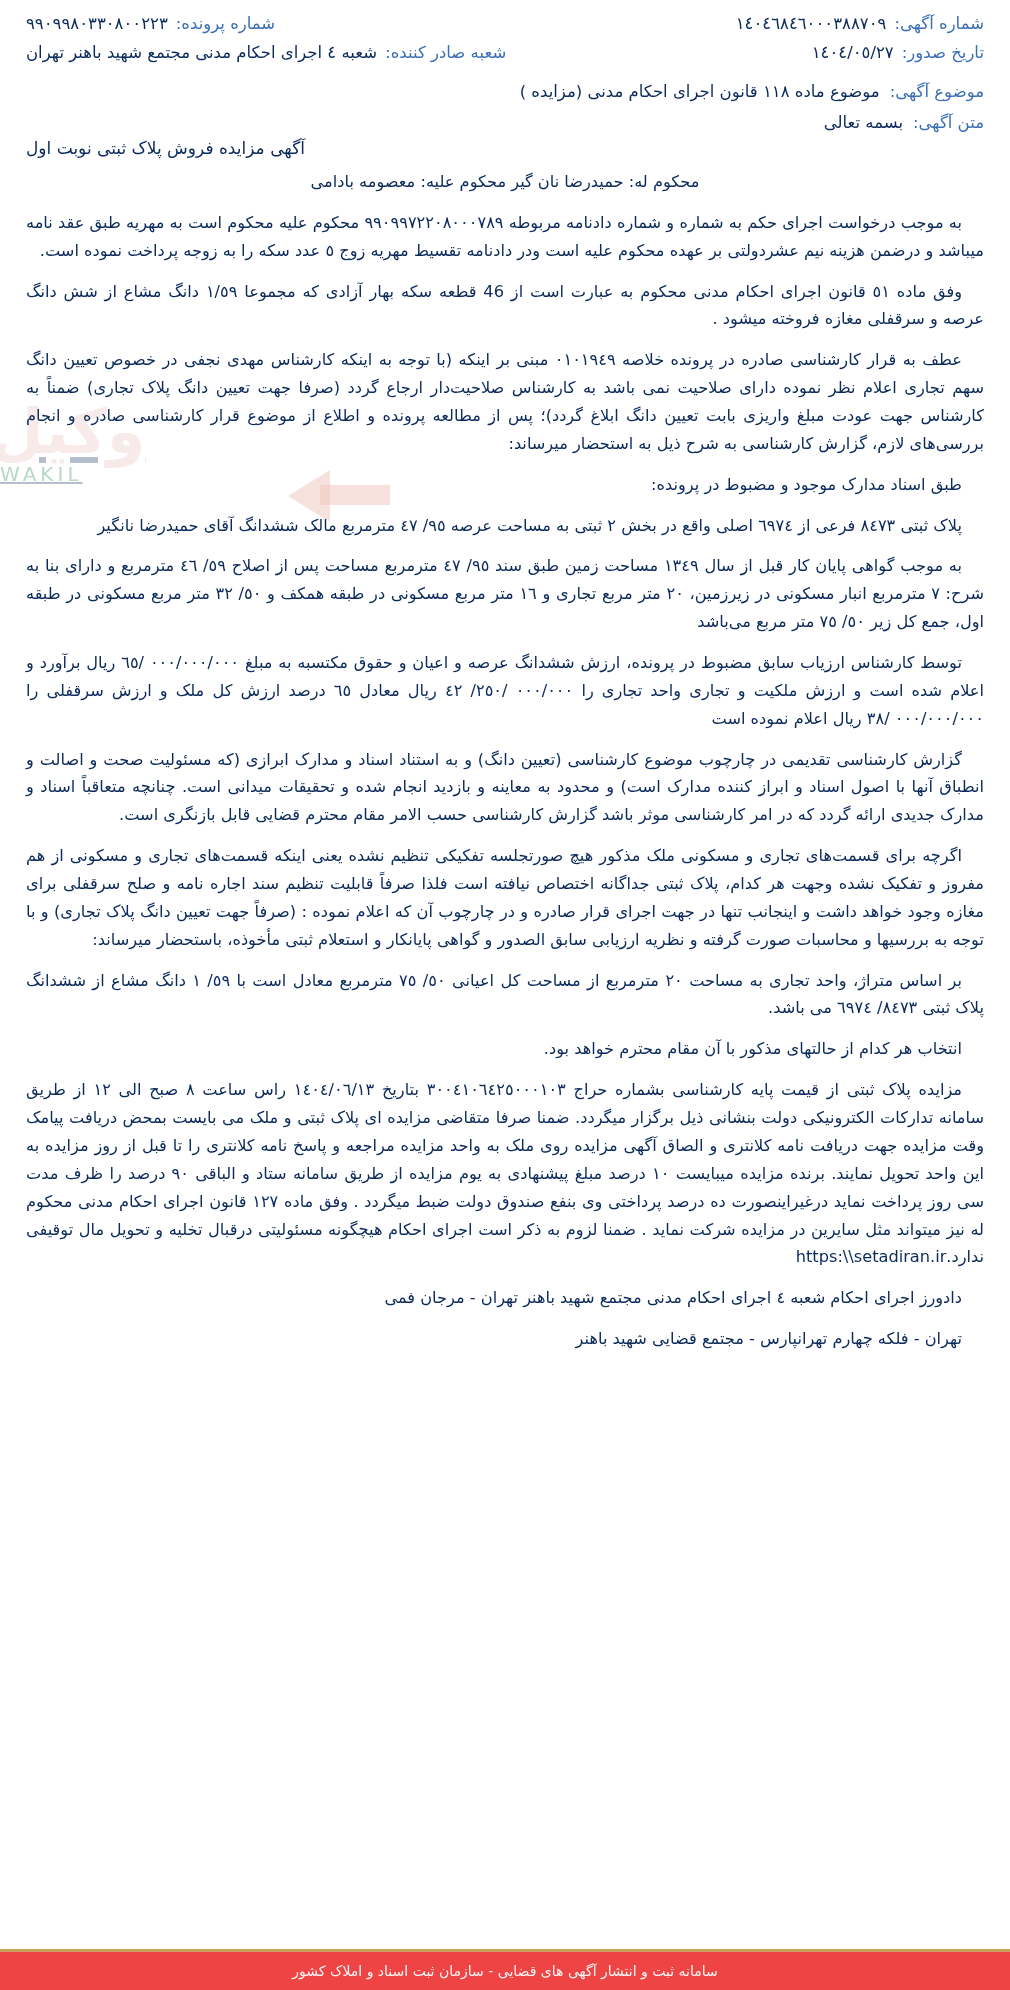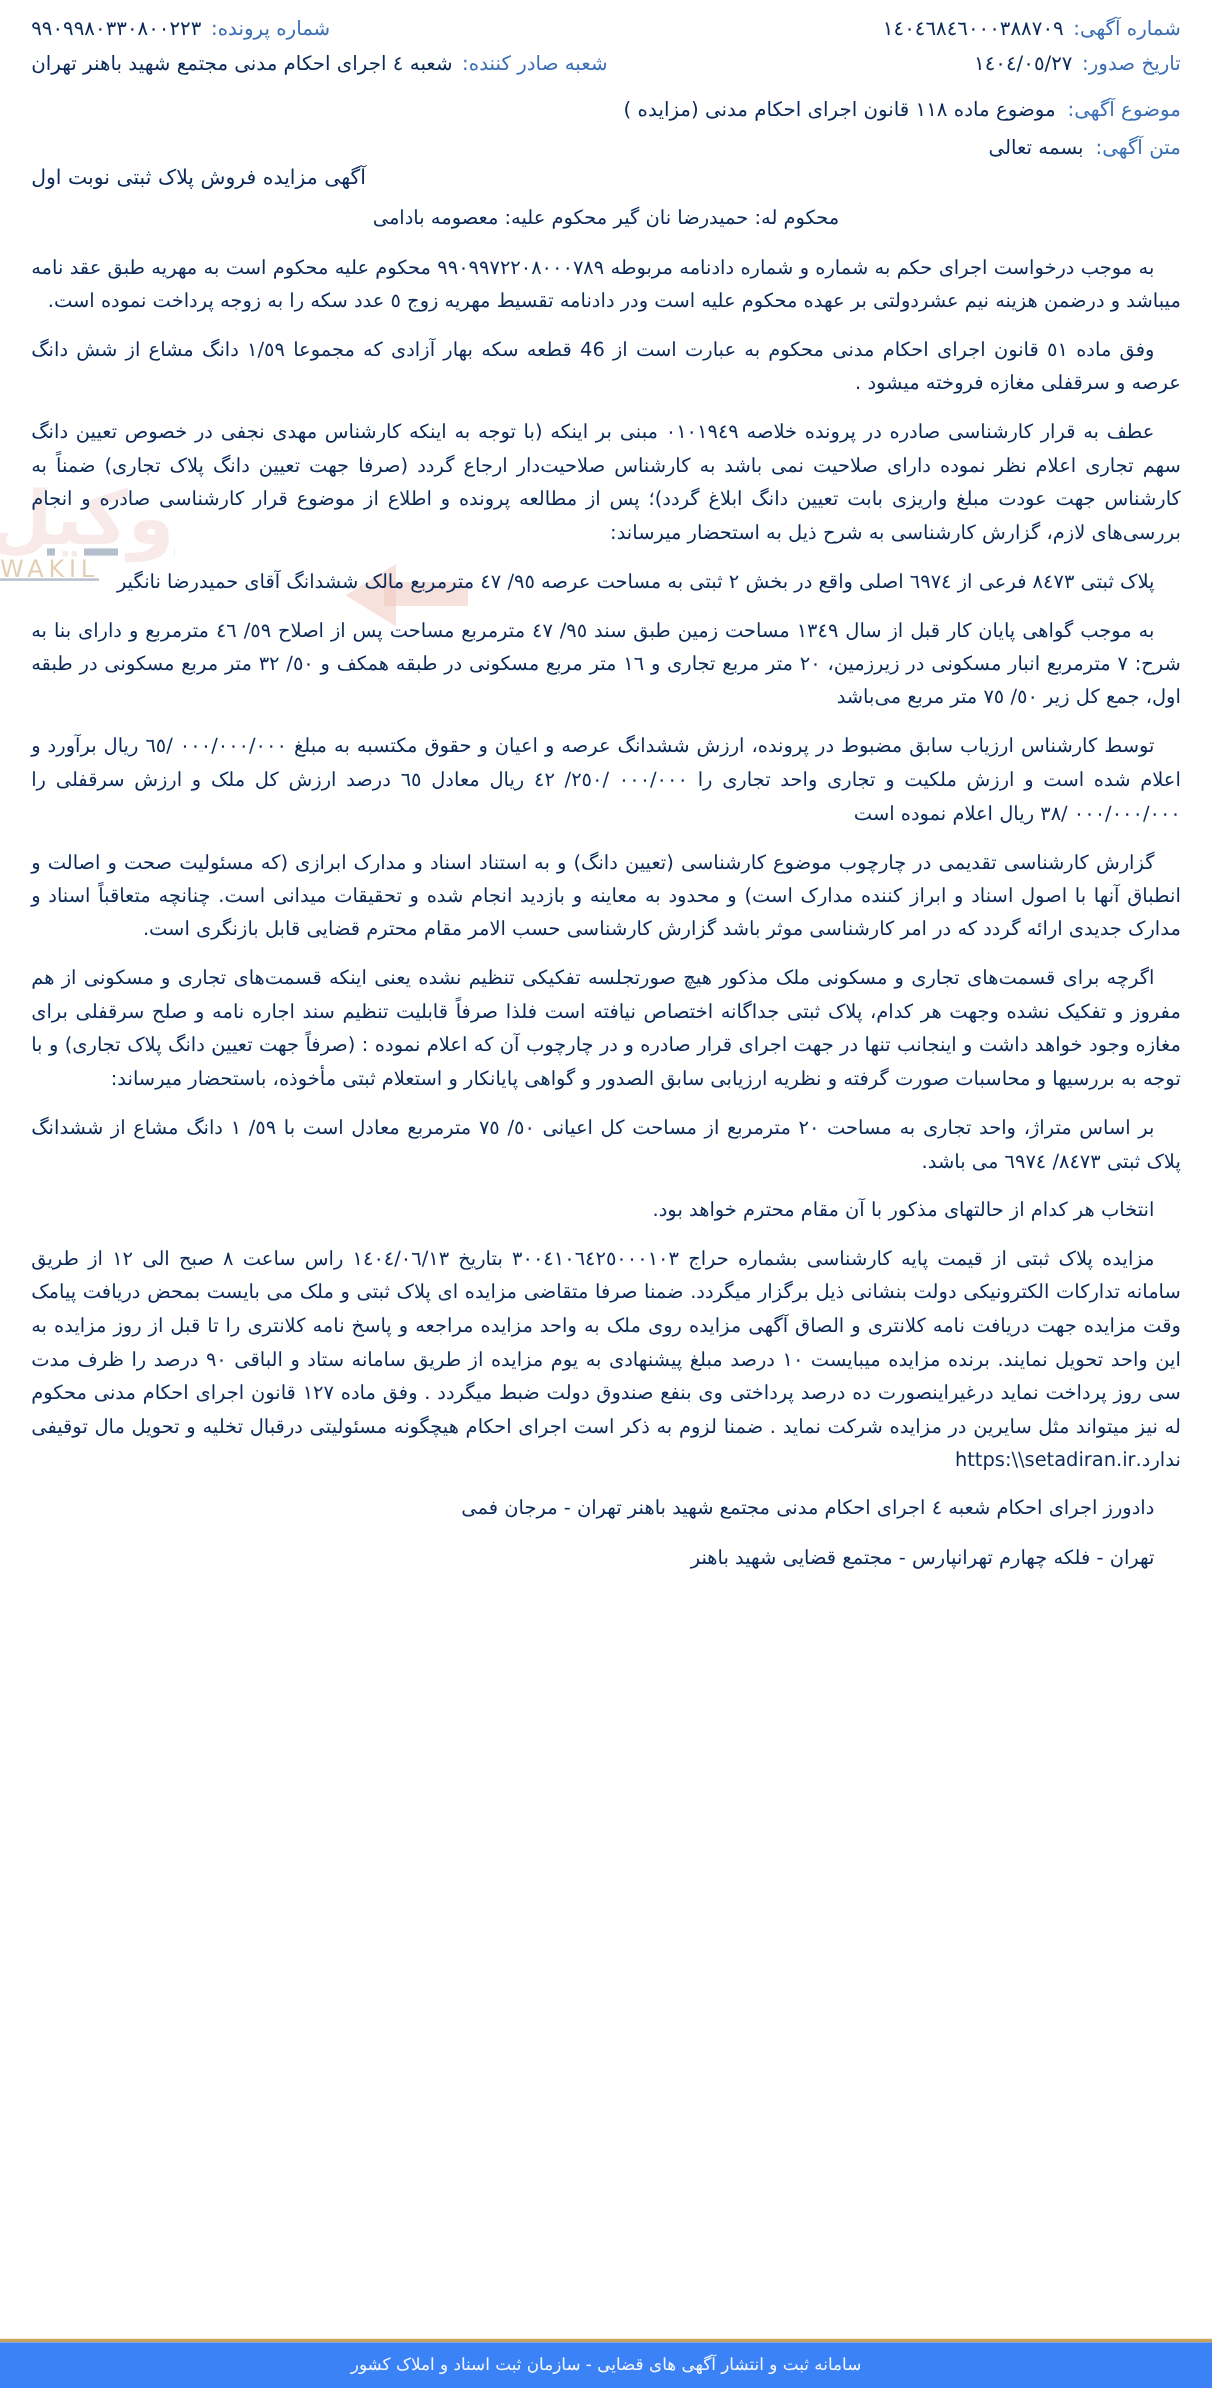--- a/index.html
+++ b/index.html
@@ -38,21 +38,21 @@
   .watermark .wm-text {
     font-size: 62px;
     font-weight: bold;
     color: #e8bcb4;
     letter-spacing: 2px;
     font-family: "DejaVu Sans", "Liberation Sans", sans-serif;
     transform: translateX(-10px);
   }
   .watermark .wm-sub {
     font-size: 20px;
-    color: #a16207;
+    color: #15803d;
     margin-top: -6px;
     letter-spacing: 4px;
   }
   .wm-arrow {
     position: absolute;
     top: 470px;
     right: 680px;
     width: 0;
     height: 0;
     border-top: 26px solid transparent;
@@ -132,21 +132,21 @@
   }
   p.indent { text-indent: 22px; }
   p.right { text-align: center; }
 
   .footer-band {
     position: absolute;
     bottom: 0;
     right: 0;
     left: 0;
     height: 38px;
-    background: #3b82f6;
+    background: #ef4444;
     color: #ffffff;
     font-size: 14px;
     display: flex;
     align-items: center;
     justify-content: center;
     z-index: 3;
   }
   .footer-band .f-text { opacity: .95; }
   .footer-accent {
     position: absolute;
@@ -202,20 +202,21 @@
     <span class="val">بسمه تعالی</span>
   </div>
 
   <div class="center-line">آگهی مزایده فروش پلاک ثبتی نوبت اول</div>
 
   <p class="para right">محکوم له: حمیدرضا نان گیر محکوم علیه: معصومه بادامی</p>
 
   <p class="para indent">به موجب درخواست اجرای حکم به شماره و شماره دادنامه مربوطه ٩٩٠٩٩٧٢٢٠٨٠٠٠٧٨٩ محکوم علیه محکوم است به مهریه طبق عقد نامه میباشد و درضمن هزینه نیم عشردولتی بر عهده محکوم علیه است ودر دادنامه تقسیط مهریه زوج ٥ عدد سکه را به زوجه پرداخت نموده است.</p>
   <p class="para indent">وفق ماده ٥١ قانون اجرای احکام مدنی محکوم به عبارت است از 46 قطعه سکه بهار آزادی که مجموعا ١/٥٩ دانگ مشاع از شش دانگ عرصه و سرقفلی مغازه فروخته میشود .</p>
   <p class="para indent">عطف به قرار کارشناسی صادره در پرونده خلاصه ٠١٠١٩٤٩ مبنی بر اینکه (با توجه به اینکه کارشناس مهدی نجفی در خصوص تعیین دانگ سهم تجاری اعلام نظر نموده دارای صلاحیت نمی باشد به کارشناس صلاحیت‌دار ارجاع گردد (صرفا جهت تعیین دانگ پلاک تجاری) ضمناً به کارشناس جهت عودت مبلغ واریزی بابت تعیین دانگ ابلاغ گردد)؛ پس از مطالعه پرونده و اطلاع از موضوع قرار کارشناسی صادره و انجام بررسی‌های لازم، گزارش کارشناسی به شرح ذیل به استحضار میرساند:</p>
+  <p class="para indent">طبق اسناد مدارک موجود و مضبوط در پرونده:</p>
   <p class="para indent">پلاک ثبتی ٨٤٧٣ فرعی از ٦٩٧٤ اصلی واقع در بخش ٢ ثبتی به مساحت عرصه ٩٥/ ٤٧ مترمربع مالک ششدانگ آقای حمیدرضا نانگیر</p>
   <p class="para indent">به موجب گواهی پایان کار قبل از سال ١٣٤٩ مساحت زمین طبق سند ٩٥/ ٤٧ مترمربع مساحت پس از اصلاح ٥٩/ ٤٦ مترمربع و دارای بنا به شرح: ٧ مترمربع انبار مسکونی در زیرزمین، ٢٠ متر مربع تجاری و ١٦ متر مربع مسکونی در طبقه همکف و ٥٠/ ٣٢ متر مربع مسکونی در طبقه اول، جمع کل زیر ٥٠/ ٧٥ متر مربع می‌باشد</p>
   <p class="para indent">توسط کارشناس ارزیاب سابق  مضبوط در پرونده، ارزش ششدانگ عرصه و اعیان و حقوق مکتسبه به مبلغ ٠٠٠/٠٠٠/٠٠٠ /٦٥ ریال برآورد و اعلام شده است و ارزش ملکیت و تجاری واحد تجاری را ٠٠٠/٠٠٠ /٢٥٠/ ٤٢ ریال معادل ٦٥ درصد ارزش کل ملک و ارزش سرقفلی را ٠٠٠/٠٠٠/٠٠٠ /٣٨ ریال اعلام نموده است</p>
   <p class="para indent">گزارش کارشناسی تقدیمی در چارچوب موضوع کارشناسی (تعیین دانگ) و به استناد اسناد و مدارک ابرازی (که مسئولیت صحت و اصالت و انطباق آنها با اصول اسناد و ابراز کننده مدارک است) و محدود به معاینه و بازدید انجام شده و تحقیقات میدانی است. چنانچه متعاقباً اسناد و مدارک جدیدی ارائه گردد که در امر کارشناسی موثر باشد گزارش کارشناسی حسب الامر مقام محترم قضایی قابل بازنگری است.</p>
   <p class="para indent">اگرچه برای قسمت‌های تجاری و مسکونی ملک مذکور هیچ صورتجلسه تفکیکی تنظیم نشده یعنی اینکه قسمت‌های تجاری و مسکونی از هم مفروز و تفکیک نشده وجهت هر کدام، پلاک ثبتی جداگانه اختصاص نیافته است فلذا صرفاً قابلیت تنظیم سند اجاره نامه و صلح سرقفلی برای مغازه وجود خواهد داشت و اینجانب تنها در جهت اجرای قرار صادره و در چارچوب آن که اعلام نموده : (صرفاً جهت تعیین دانگ پلاک تجاری) و با توجه به بررسیها و محاسبات صورت گرفته و نظریه ارزیابی سابق الصدور و گواهی پایانکار و استعلام ثبتی مأخوذه، باستحضار میرساند:</p>
   <p class="para indent">بر اساس متراژ، واحد تجاری به مساحت ٢٠ مترمربع از مساحت کل اعیانی ٥٠/ ٧٥ مترمربع معادل است با ٥٩/ ١ دانگ مشاع از ششدانگ پلاک ثبتی ٨٤٧٣/ ٦٩٧٤ می باشد.</p>
   <p class="para indent">انتخاب هر کدام از حالتهای مذکور با آن مقام محترم خواهد بود.</p>
   <p class="para indent">مزایده پلاک ثبتی از قیمت پایه کارشناسی بشماره حراج ٣٠٠٤١٠٦٤٢٥٠٠٠١٠٣ بتاریخ ١٤٠٤/٠٦/١٣ راس ساعت ٨ صبح الی ١٢ از طریق سامانه تدارکات الکترونیکی دولت بنشانی ذیل برگزار میگردد. ضمنا صرفا متقاضی مزایده ای پلاک ثبتی و ملک می بایست بمحض دریافت پیامک وقت مزایده جهت دریافت نامه کلانتری و الصاق آگهی مزایده روی ملک به واحد مزایده مراجعه و پاسخ نامه کلانتری را تا قبل از روز مزایده به این واحد تحویل نمایند. برنده مزایده میبایست ١٠ درصد مبلغ پیشنهادی به یوم مزایده از طریق سامانه ستاد و الباقی ٩٠ درصد را ظرف مدت سی روز پرداخت نماید درغیراینصورت ده درصد پرداختی وی بنفع صندوق دولت ضبط میگردد . وفق ماده ١٢٧ قانون اجرای احکام مدنی محکوم له نیز میتواند مثل سایرین در مزایده شرکت نماید . ضمنا لزوم به ذکر است اجرای احکام هیچگونه مسئولیتی درقبال تخلیه و تحویل مال توقیفی ندارد.https:\\setadiran.ir</p>
   <p class="para indent">دادورز اجرای احکام شعبه ٤ اجرای احکام مدنی مجتمع شهید باهنر تهران - مرجان فمی</p>
   <p class="para indent">تهران - فلکه چهارم تهرانپارس - مجتمع قضایی شهید باهنر</p>

